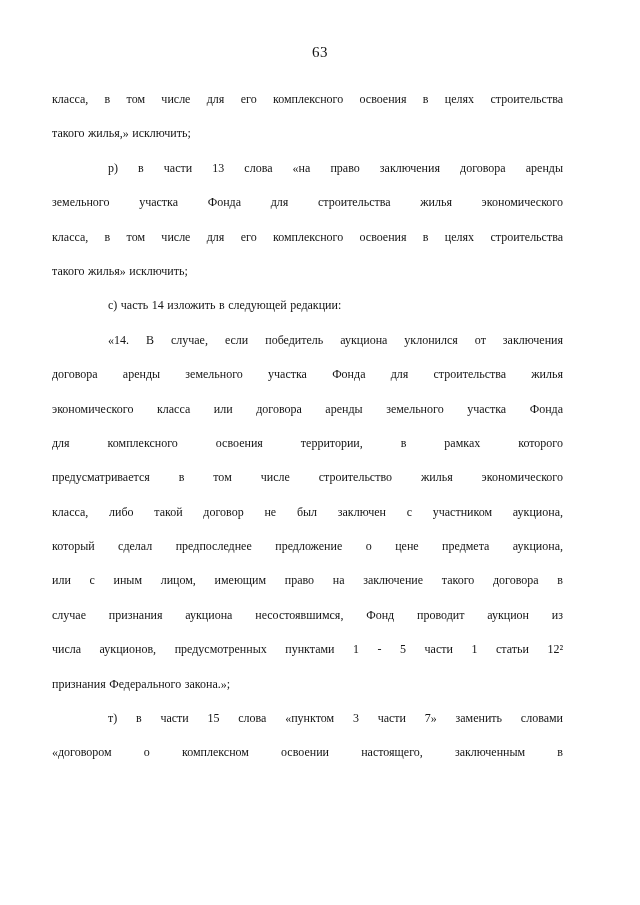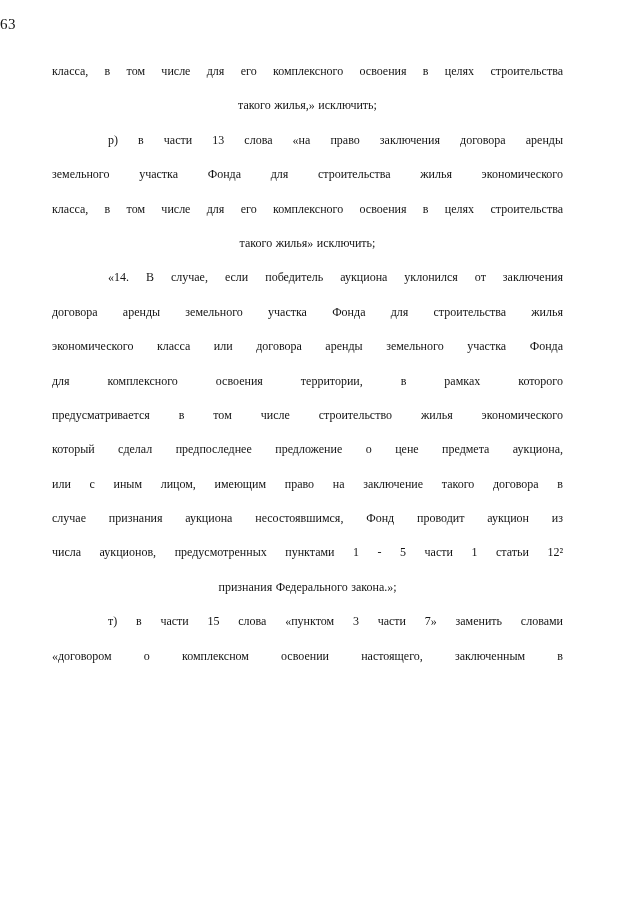--- a/index.html
+++ b/index.html
@@ -12,36 +12,37 @@
     color: #141414;
   }
   .page {
     position: relative;
     width: 640px;
     height: 905px;
     background: #ffffff;
     overflow: hidden;
   }
   .page-number {
-    margin-top: 14px;
+    margin-top: 42px;
     height: 20px;
     line-height: 20px;
+    text-align: center;
     font-size: 15px;
     letter-spacing: 0.5px;
   }
   .body-text {
     margin-top: 20px;
     margin-left: 52px;
     width: 511px;
     font-size: 12px;
   }
   .ln {
     height: 34.4px;
     line-height: 34.4px;
-    text-align: center;
+    text-align: left;
     word-spacing: 0.5px;
   }
   .jt {
     text-align: justify;
     text-align-last: justify;
   }
   .ind {
     text-indent: 56px;
     font-family: Liberation Serif, serif;
   }
@@ -56,26 +57,28 @@
   <div class="body-text">
 
     <div class="ln jt">класса, в том числе для его комплексного освоения в целях строительства</div>
     <div class="ln">такого жилья,» исключить;</div>
 
     <div class="ln jt ind">р) в части 13 слова «на право заключения договора аренды</div>
     <div class="ln jt">земельного участка Фонда для строительства жилья экономического</div>
     <div class="ln jt">класса, в том числе для его комплексного освоения в целях строительства</div>
     <div class="ln">такого жилья» исключить;</div>
 
+    <div class="ln ind">с) часть 14 изложить в следующей редакции:</div>
 
     <div class="ln jt ind">«14. В случае, если победитель аукциона уклонился от заключения</div>
     <div class="ln jt">договора аренды земельного участка Фонда для строительства жилья</div>
     <div class="ln jt">экономического класса или договора аренды земельного участка Фонда</div>
     <div class="ln jt">для комплексного освоения территории, в рамках которого</div>
     <div class="ln jt">предусматривается в том числе строительство жилья экономического</div>
+    <div class="ln jt">класса, либо такой договор не был заключен с участником аукциона,</div>
     <div class="ln jt">который сделал предпоследнее предложение о цене предмета аукциона,</div>
     <div class="ln jt">или с иным лицом, имеющим право на заключение такого договора в</div>
     <div class="ln jt">случае признания аукциона несостоявшимся, Фонд проводит аукцион из</div>
     <div class="ln jt">числа аукционов, предусмотренных пунктами 1 - 5 части 1 статьи 12²</div>
     <div class="ln">признания Федерального закона.»;</div>
 
     <div class="ln jt ind">т) в части 15 слова «пунктом 3 части 7» заменить словами</div>
     <div class="ln jt">«договором о комплексном освоении настоящего, заключенным в</div>
 
   </div>

